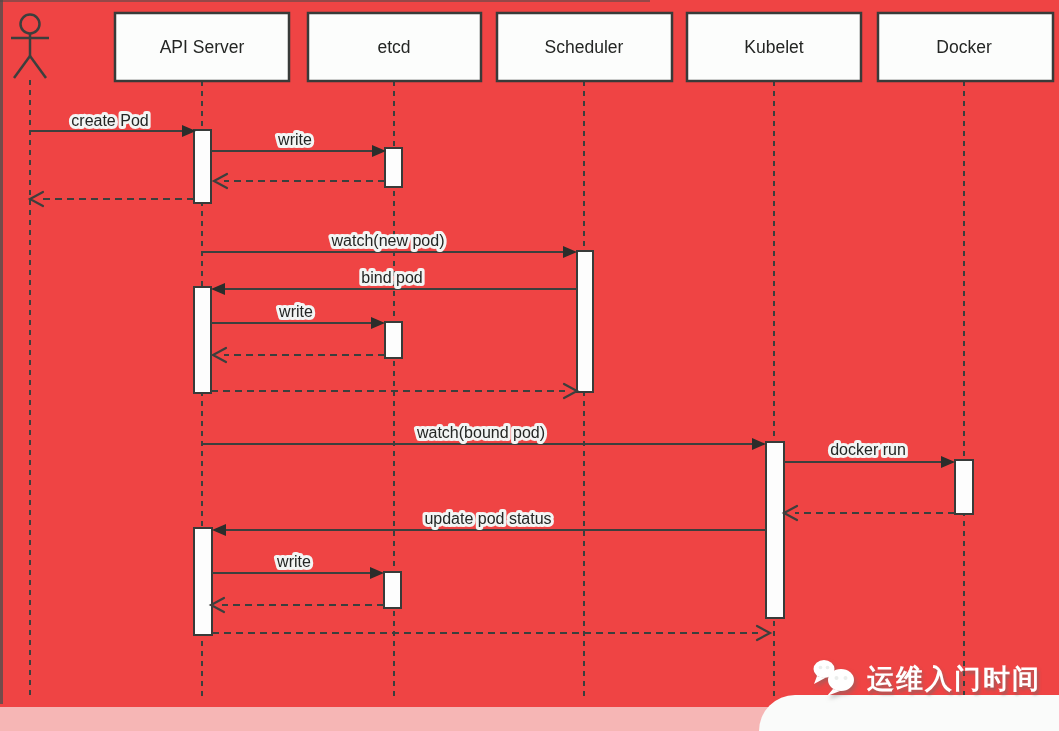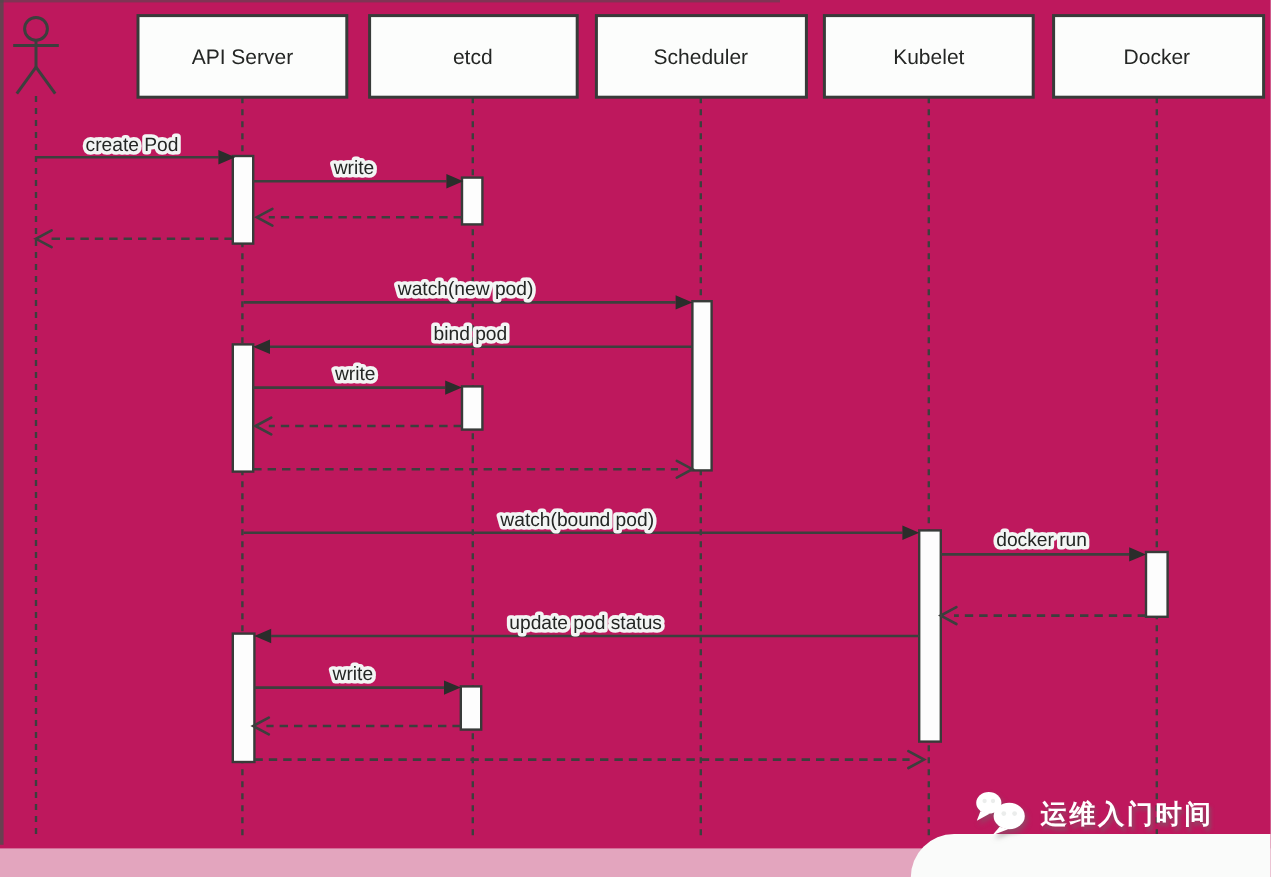--- a/index.html
+++ b/index.html
@@ -1,38 +1,38 @@
 <!DOCTYPE html>
 <html><head>
 <meta charset="utf-8">
 <style>
   html,body{margin:0;padding:0;}
   .stage{
-    position:relative;width:1059px;height:731px;background:#be185d;
+    position:relative;width:1059px;height:731px;background:#ef4444;
     overflow:hidden;font-family:"Liberation Sans",sans-serif;
   }
   svg text{font-family:"Liberation Sans",sans-serif;}
   .lifeline{stroke:#3c3f3d;stroke-width:2;stroke-dasharray:5 5;fill:none;}
   .box{fill:#fcfdfc;stroke:#383b39;stroke-width:2.5;}
   .plabel{font-size:17.5px;fill:#242624;text-anchor:middle;}
   .act{fill:#fdfdfd;stroke:#383b39;stroke-width:2;}
   .solid-line{stroke:#3c3f3d;stroke-width:2.2;fill:none;}
   .dash-line{stroke:#3c3f3d;stroke-width:2.2;stroke-dasharray:7 5;fill:none;}
   .head{fill:#2b2d2b;stroke:none;}
   .openhead{stroke:#3c3f3d;stroke-width:2.2;fill:none;stroke-linecap:round;}
   .mlabel{font-size:16px;fill:#242624;text-anchor:middle;
           paint-order:stroke;stroke:#f3f5f4;stroke-width:6px;stroke-linejoin:round;}
   .actor-stroke{stroke:#3c3f3d;stroke-width:2.5;fill:none;}
   .edge-left{position:absolute;left:0;top:0;width:3px;height:704px;background:#4b4d4c;opacity:.75;}
   .edge-top{position:absolute;left:0;top:0;width:650px;height:2px;background:#4b4d4c;opacity:.55;}
   .bottom-strip{position:absolute;left:0;bottom:0;width:100%;height:24px;background:rgba(250,251,250,.62);}
   .corner-blob{position:absolute;right:0;bottom:0;width:300px;height:36px;background:#fafbfa;border-top-left-radius:44px;}
   .watermark{
     position:absolute;left:812px;top:658px;display:flex;align-items:center;gap:9px;
-    color:#ffffff;font-size:22px;font-weight:bold;letter-spacing:2px;
+    color:#ffffff;font-size:27px;font-weight:bold;letter-spacing:2px;
     text-shadow:2px 3px 3px rgba(105,110,107,.55);
   }
   .watermark svg{filter:drop-shadow(2px 3px 2px rgba(105,110,107,.5));}
 </style>
 </head>
 <body>
 
 <div class="stage">
 
   <svg width="1059" height="731" viewBox="0 0 1059 731">

